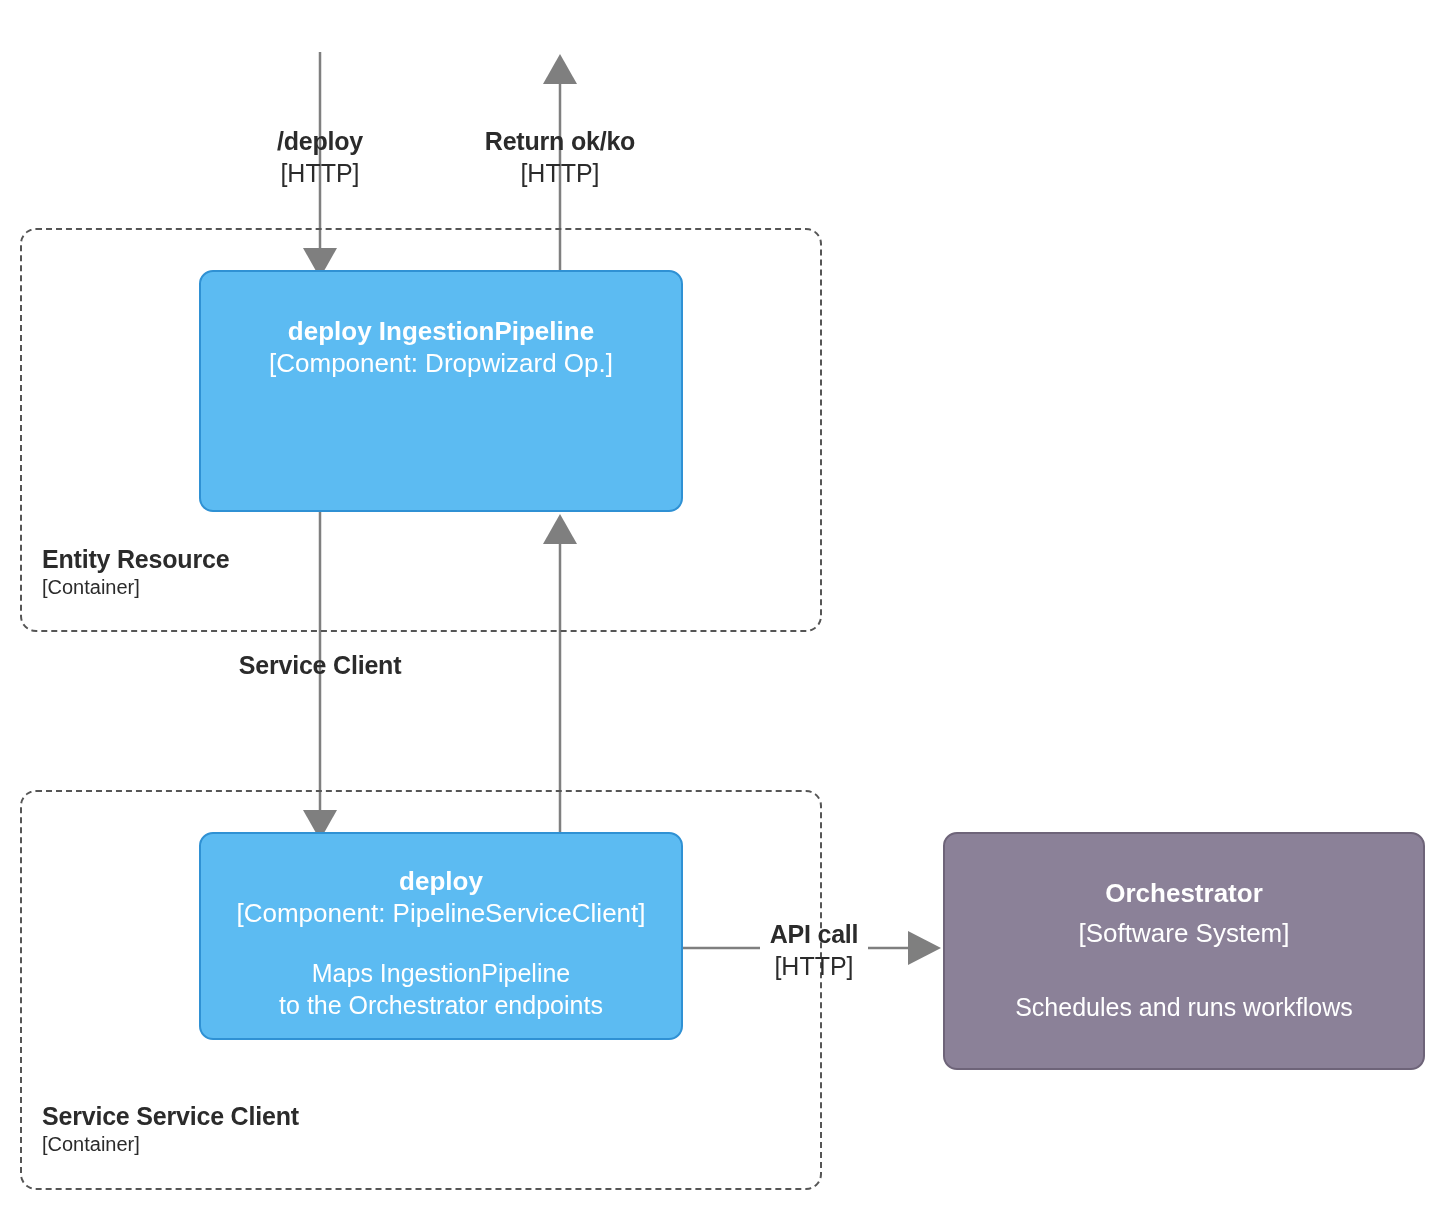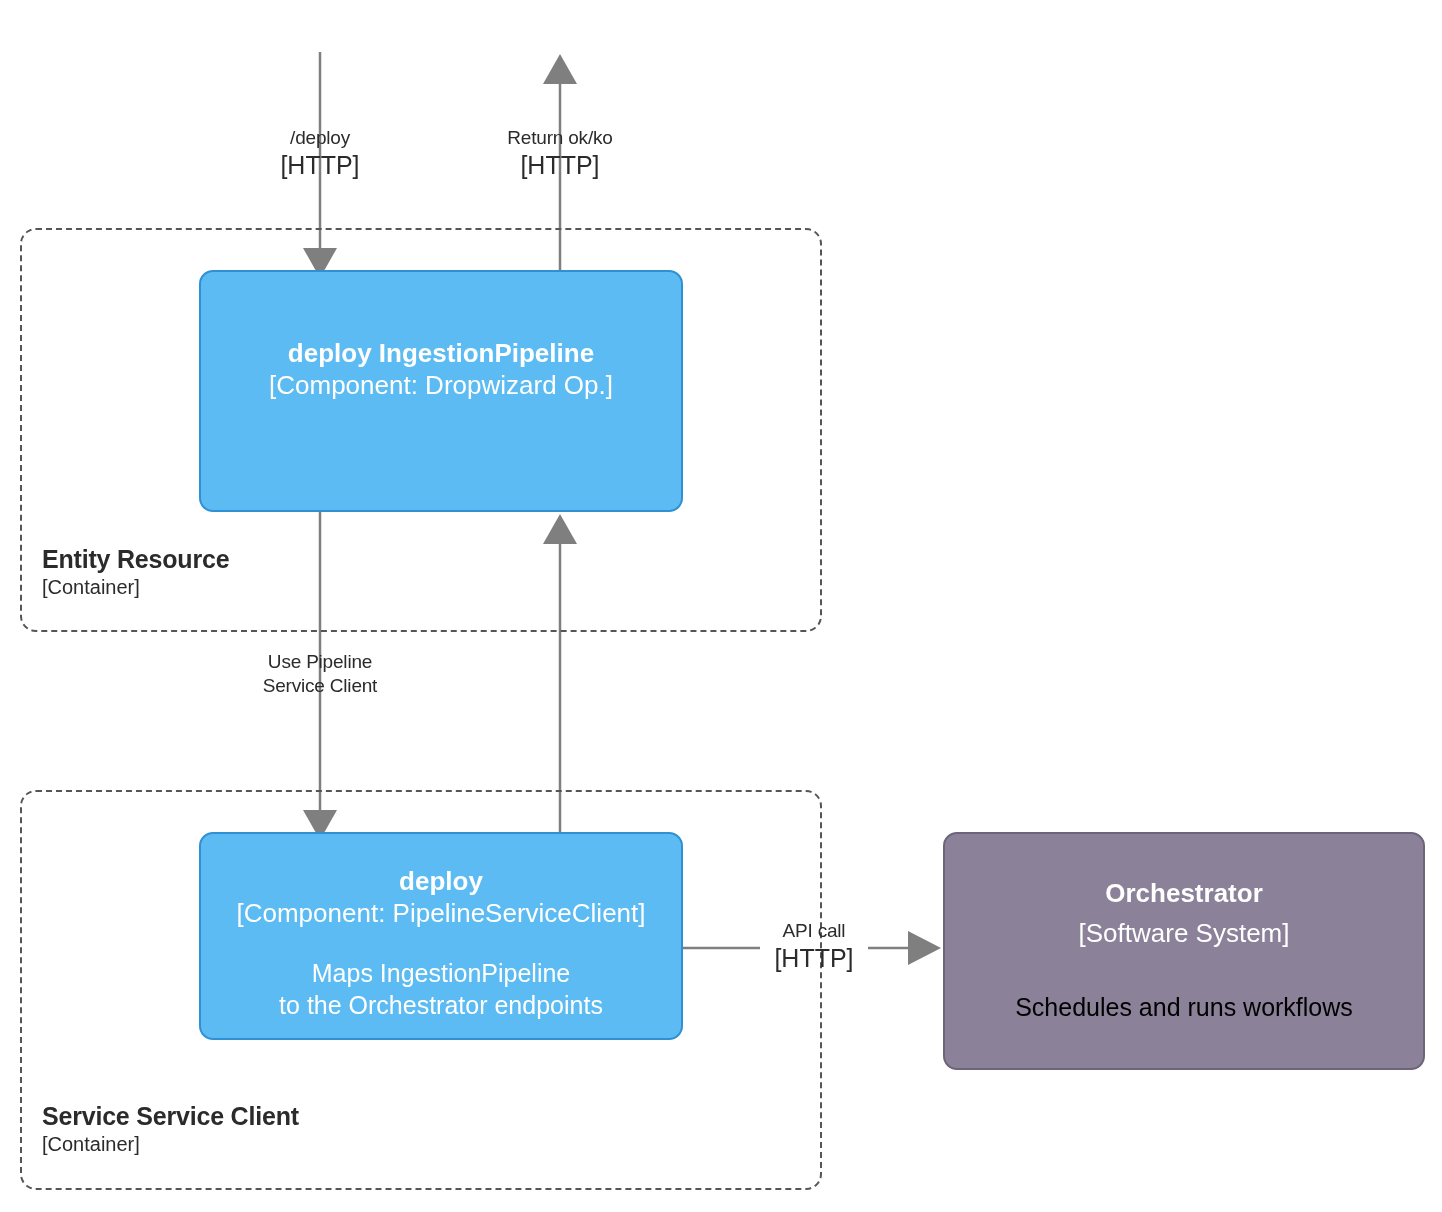--- a/index.html
+++ b/index.html
@@ -82,34 +82,34 @@
     font-size: 26px;
     font-weight: normal;
     line-height: 1.22;
   }
   .node .n-desc {
     font-size: 25px;
     font-weight: normal;
     line-height: 1.28;
   }
   .node.system .n-desc {
-    color: #000000;
+    color: #ffffff;
   }
 
   
   .edge-label {
     position: absolute;
     text-align: center;
     color: #2b2b2b;
     line-height: 1.26;
     white-space: nowrap;
   }
   .edge-label .el-name {
-    font-size: 19px;
-    font-weight: normal;
+    font-size: 25px;
+    font-weight: bold;
     letter-spacing: -0.2px;
   }
   .edge-label .el-tech {
     font-size: 25px;
     font-weight: normal;
   }
 </style>
 </head>
 <body>
 
@@ -160,21 +160,21 @@
     <div class="cl-name">Entity Resource</div>
     <div class="cl-type">[Container]</div>
   </div>
 
   <div class="container-box" style="left:20px; top:790px; width:802px; height:400px;"></div>
   <div class="container-label" style="left:42px; top:1100px;">
     <div class="cl-name">Service Service Client</div>
     <div class="cl-type">[Container]</div>
   </div>
 
-  <div class="node component" style="left:199px; top:270px; width:484px; height:242px; padding-top:66px;">
+  <div class="node component" style="left:199px; top:270px; width:484px; height:242px; padding-top:44px;">
     <div class="n-title">deploy IngestionPipeline</div>
     <div class="n-tech">[Component: Dropwizard Op.]</div>
   </div>
 
   <div class="node component" style="left:199px; top:832px; width:484px; height:208px; padding-top:32px;">
     <div class="n-title">deploy</div>
     <div class="n-tech">[Component: PipelineServiceClient]</div>
     <div class="n-desc" style="margin-top:28px;">Maps IngestionPipeline</div>
     <div class="n-desc">to the Orchestrator endpoints</div>
   </div>
@@ -189,21 +189,20 @@
     <div class="el-name">/deploy</div>
     <div class="el-tech">[HTTP]</div>
   </div>
 
   <div class="edge-label" style="left:430px; top:126px; width:260px;">
     <div class="el-name">Return ok/ko</div>
     <div class="el-tech">[HTTP]</div>
   </div>
 
   <div class="edge-label" style="left:200px; top:650px; width:240px;">
-    <div class="el-name">Use Pipeline</div>
     <div class="el-name">Service Client</div>
   </div>
 
 
   <div class="edge-label" style="left:704px; top:919px; width:220px;">
     <div class="el-name">API call</div>
     <div class="el-tech">[HTTP]</div>
   </div>
 
 </div>

